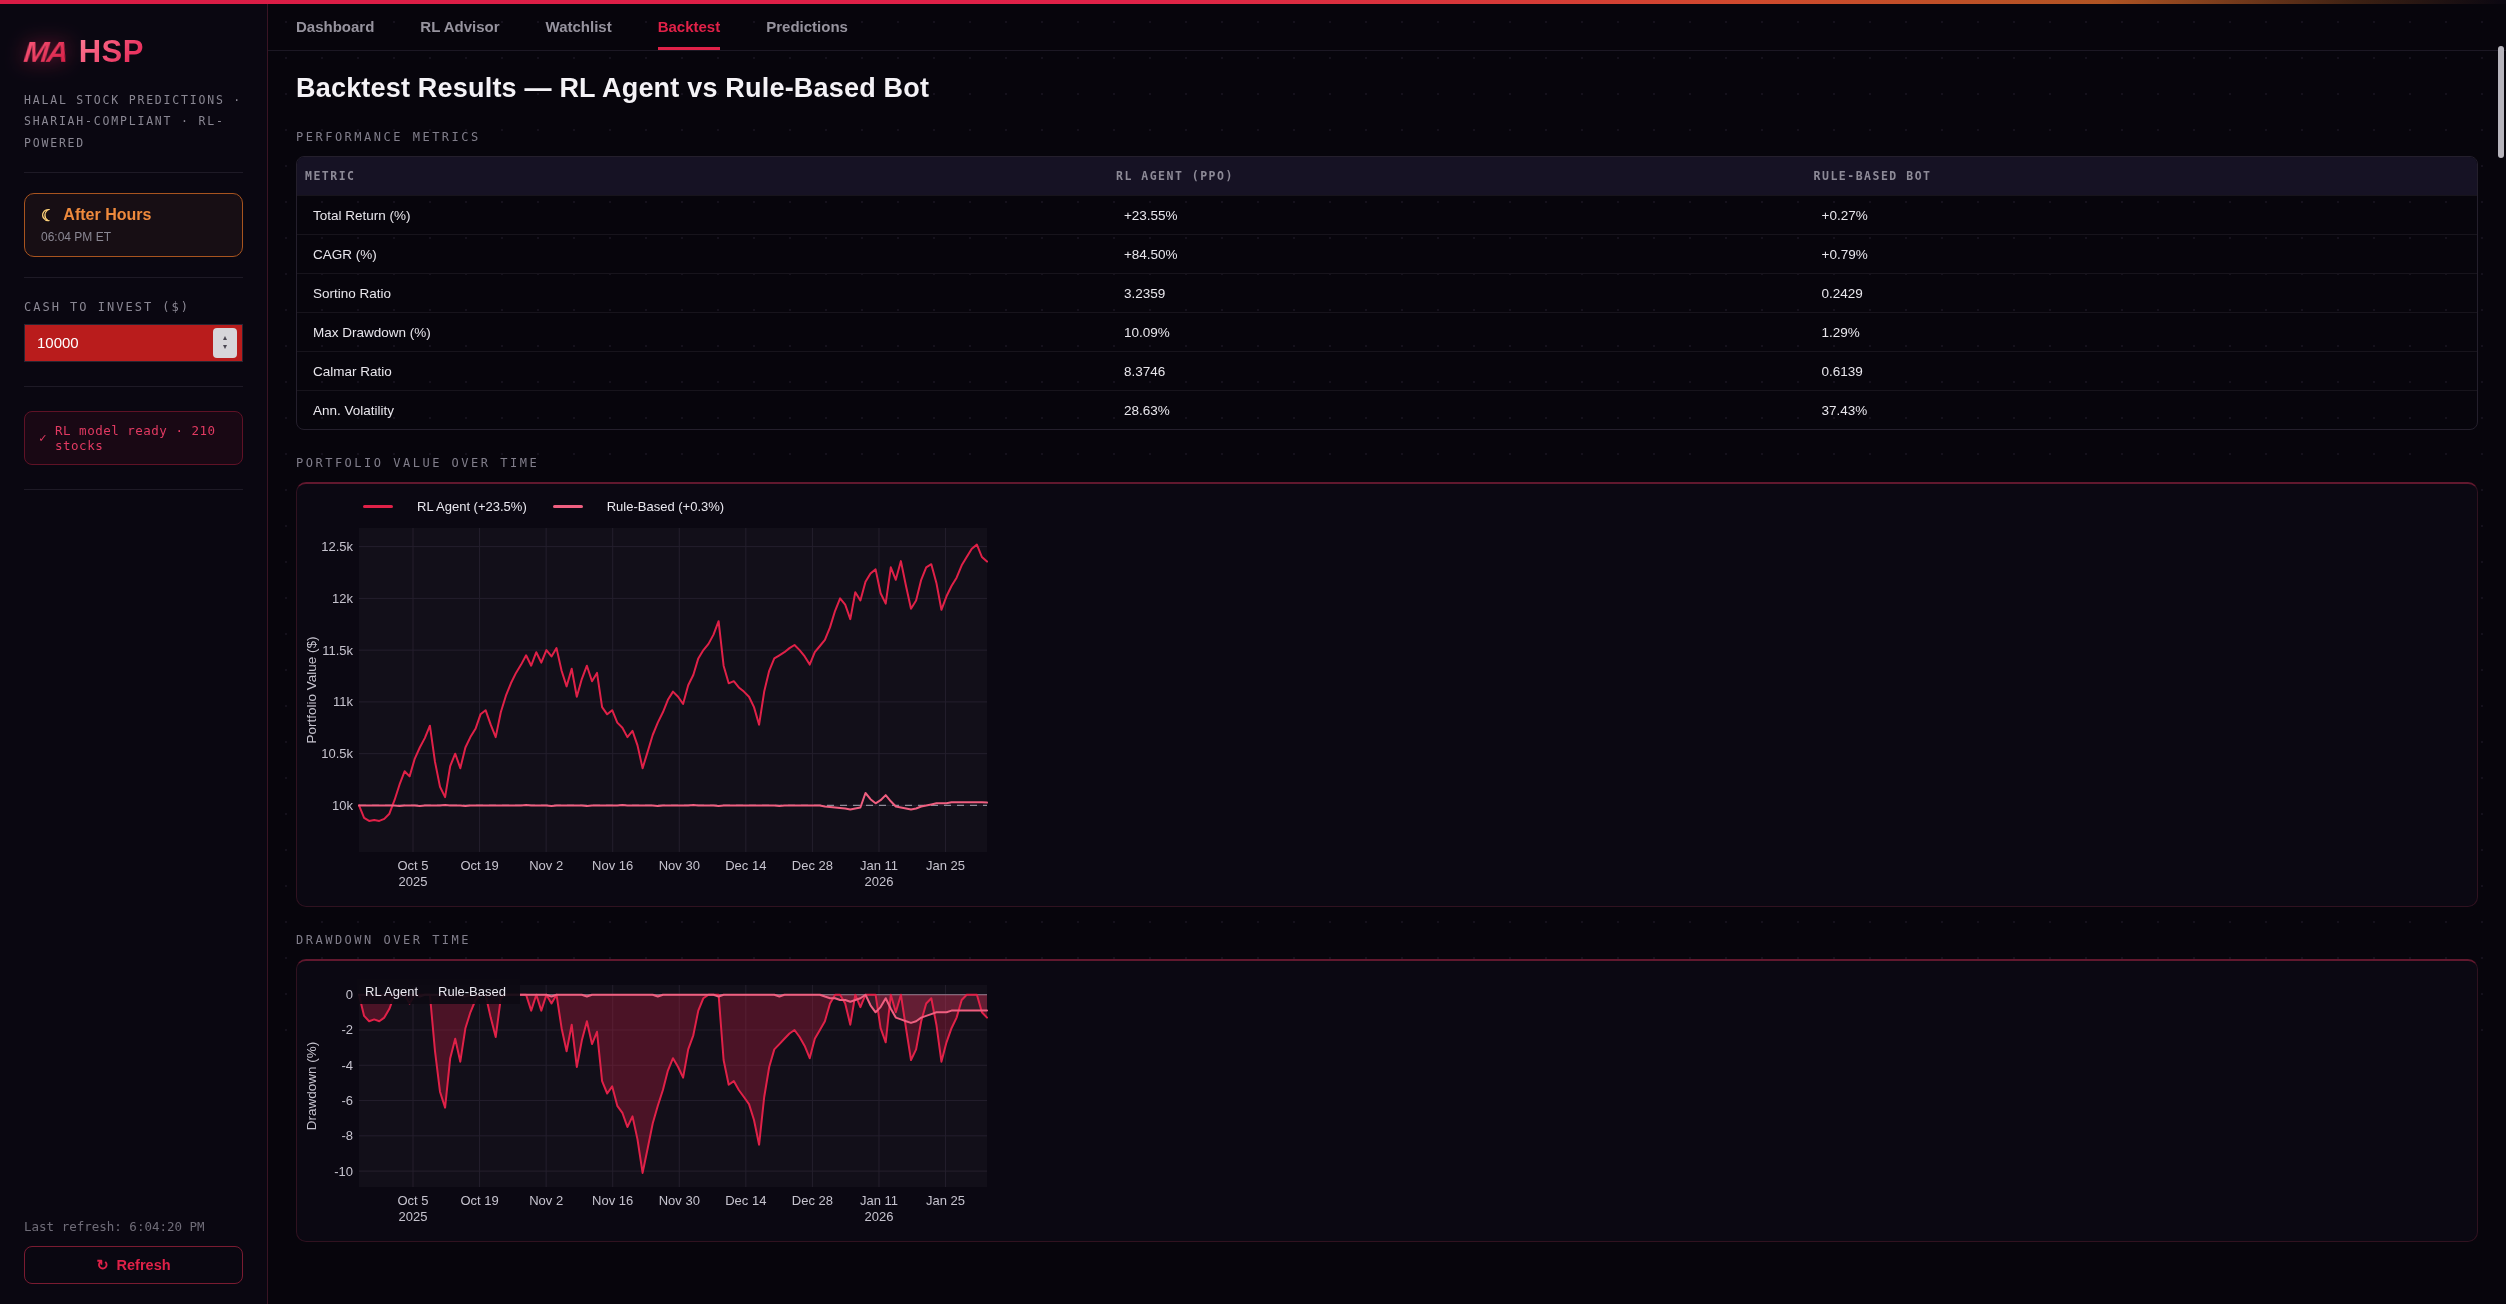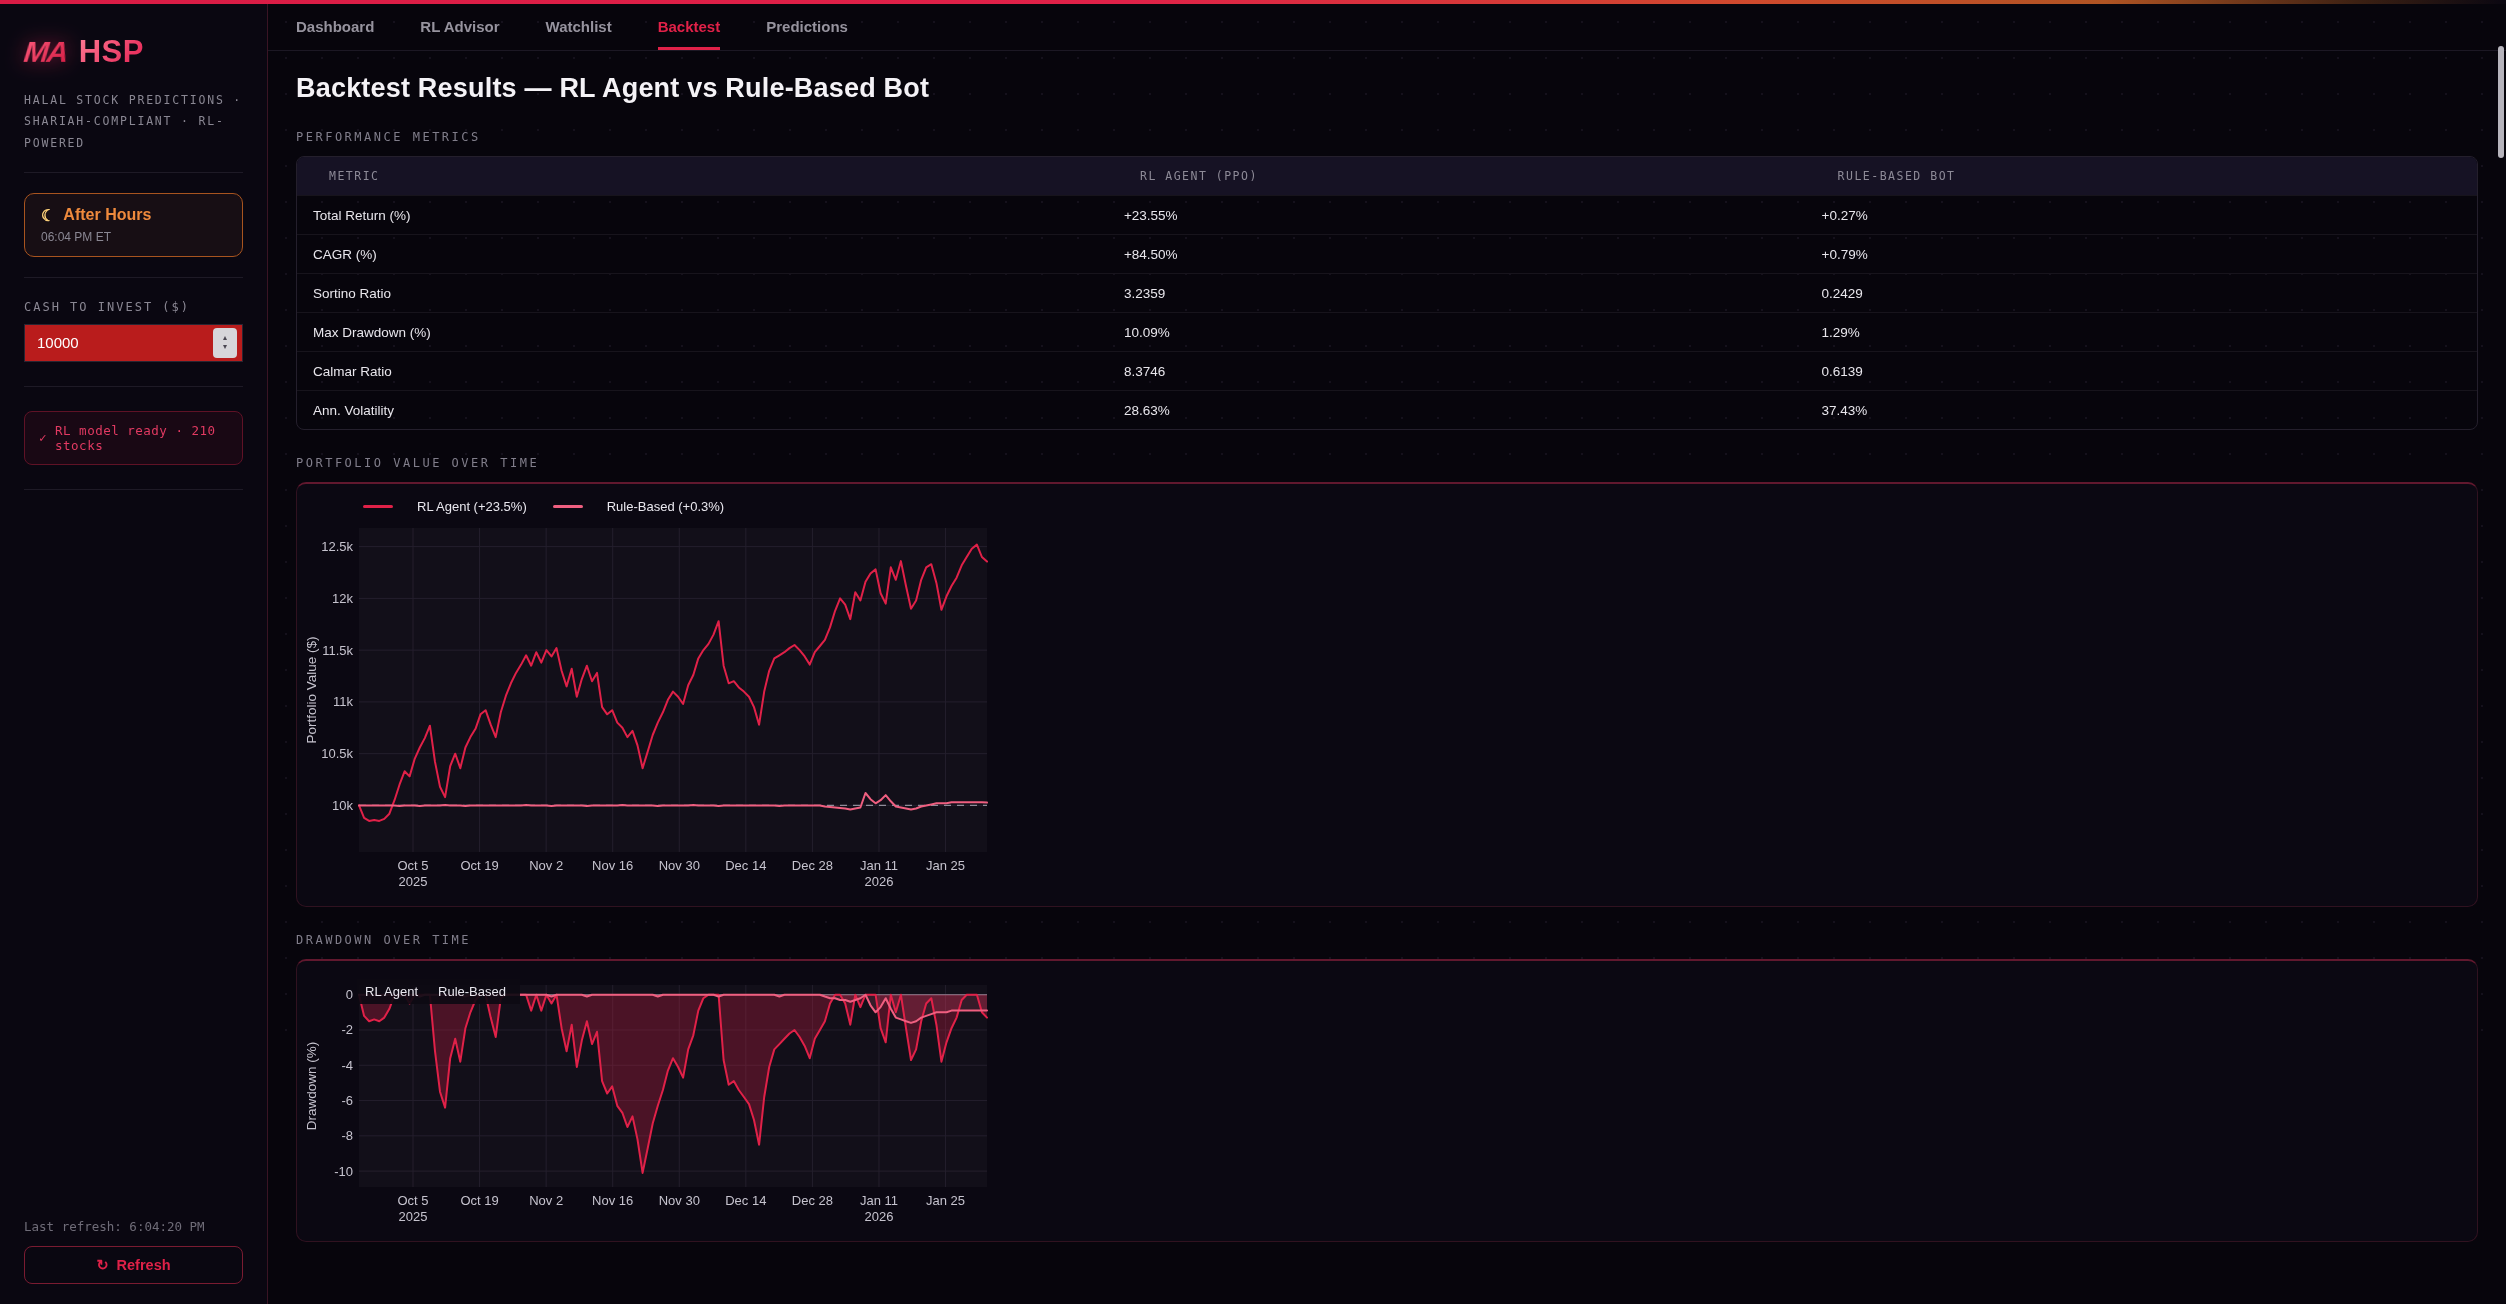--- a/index.html
+++ b/index.html
@@ -67,23 +67,23 @@
     color:#96939e; border-bottom:3px solid transparent; padding-top:2px; cursor:pointer; }
   .tab.active { color:#e02148; border-bottom-color:#e02148; }
   .content { padding:22px 28px 0 28px; }
   h1.page-title { font-size:27px; font-weight:800; letter-spacing:0.2px; color:#f4f2f6; }
   .section-label { margin-top:26px; font-size:12px; letter-spacing:2.5px; color:#817e8b;
     font-family:"DejaVu Sans Mono", monospace; }
 
   
   .table-card { margin-top:12px; border:1px solid #241f2c; border-radius:8px; overflow:hidden; }
   table.metrics { width:100%; border-collapse:collapse; }
-  table.metrics thead th { background:#161224; text-align:left; font-weight:400;
+  table.metrics thead th { background:#161224; text-align:left; font-weight:700;
     font-family:"DejaVu Sans Mono", monospace; font-size:11.5px; letter-spacing:1.5px;
-    color:#8d8a97; padding:12px 32px; }
+    color:#8d8a97; padding:12px 8px; }
   table.metrics tbody td { font-size:13.5px; color:#e8e6ec; padding:11.5px 16px;
     border-top:1px solid #17141c; }
   .col-metric { width:37.2%; } .col-rl { width:32%; } .col-rule { width:30.8%; }
 
   
   .chart-card { margin-top:12px; border:1px solid #301220; border-top:2px solid #61182e;
     border-radius:10px; background:#0b0812; position:relative; padding:12px 0 10px 4px; }
   .chart-legend { display:flex; gap:26px; align-items:center; height:20px; margin-left:62px;
     font-size:13px; color:#e9e7ee; }
   .chart-legend .item { display:flex; align-items:center; gap:24px; }

